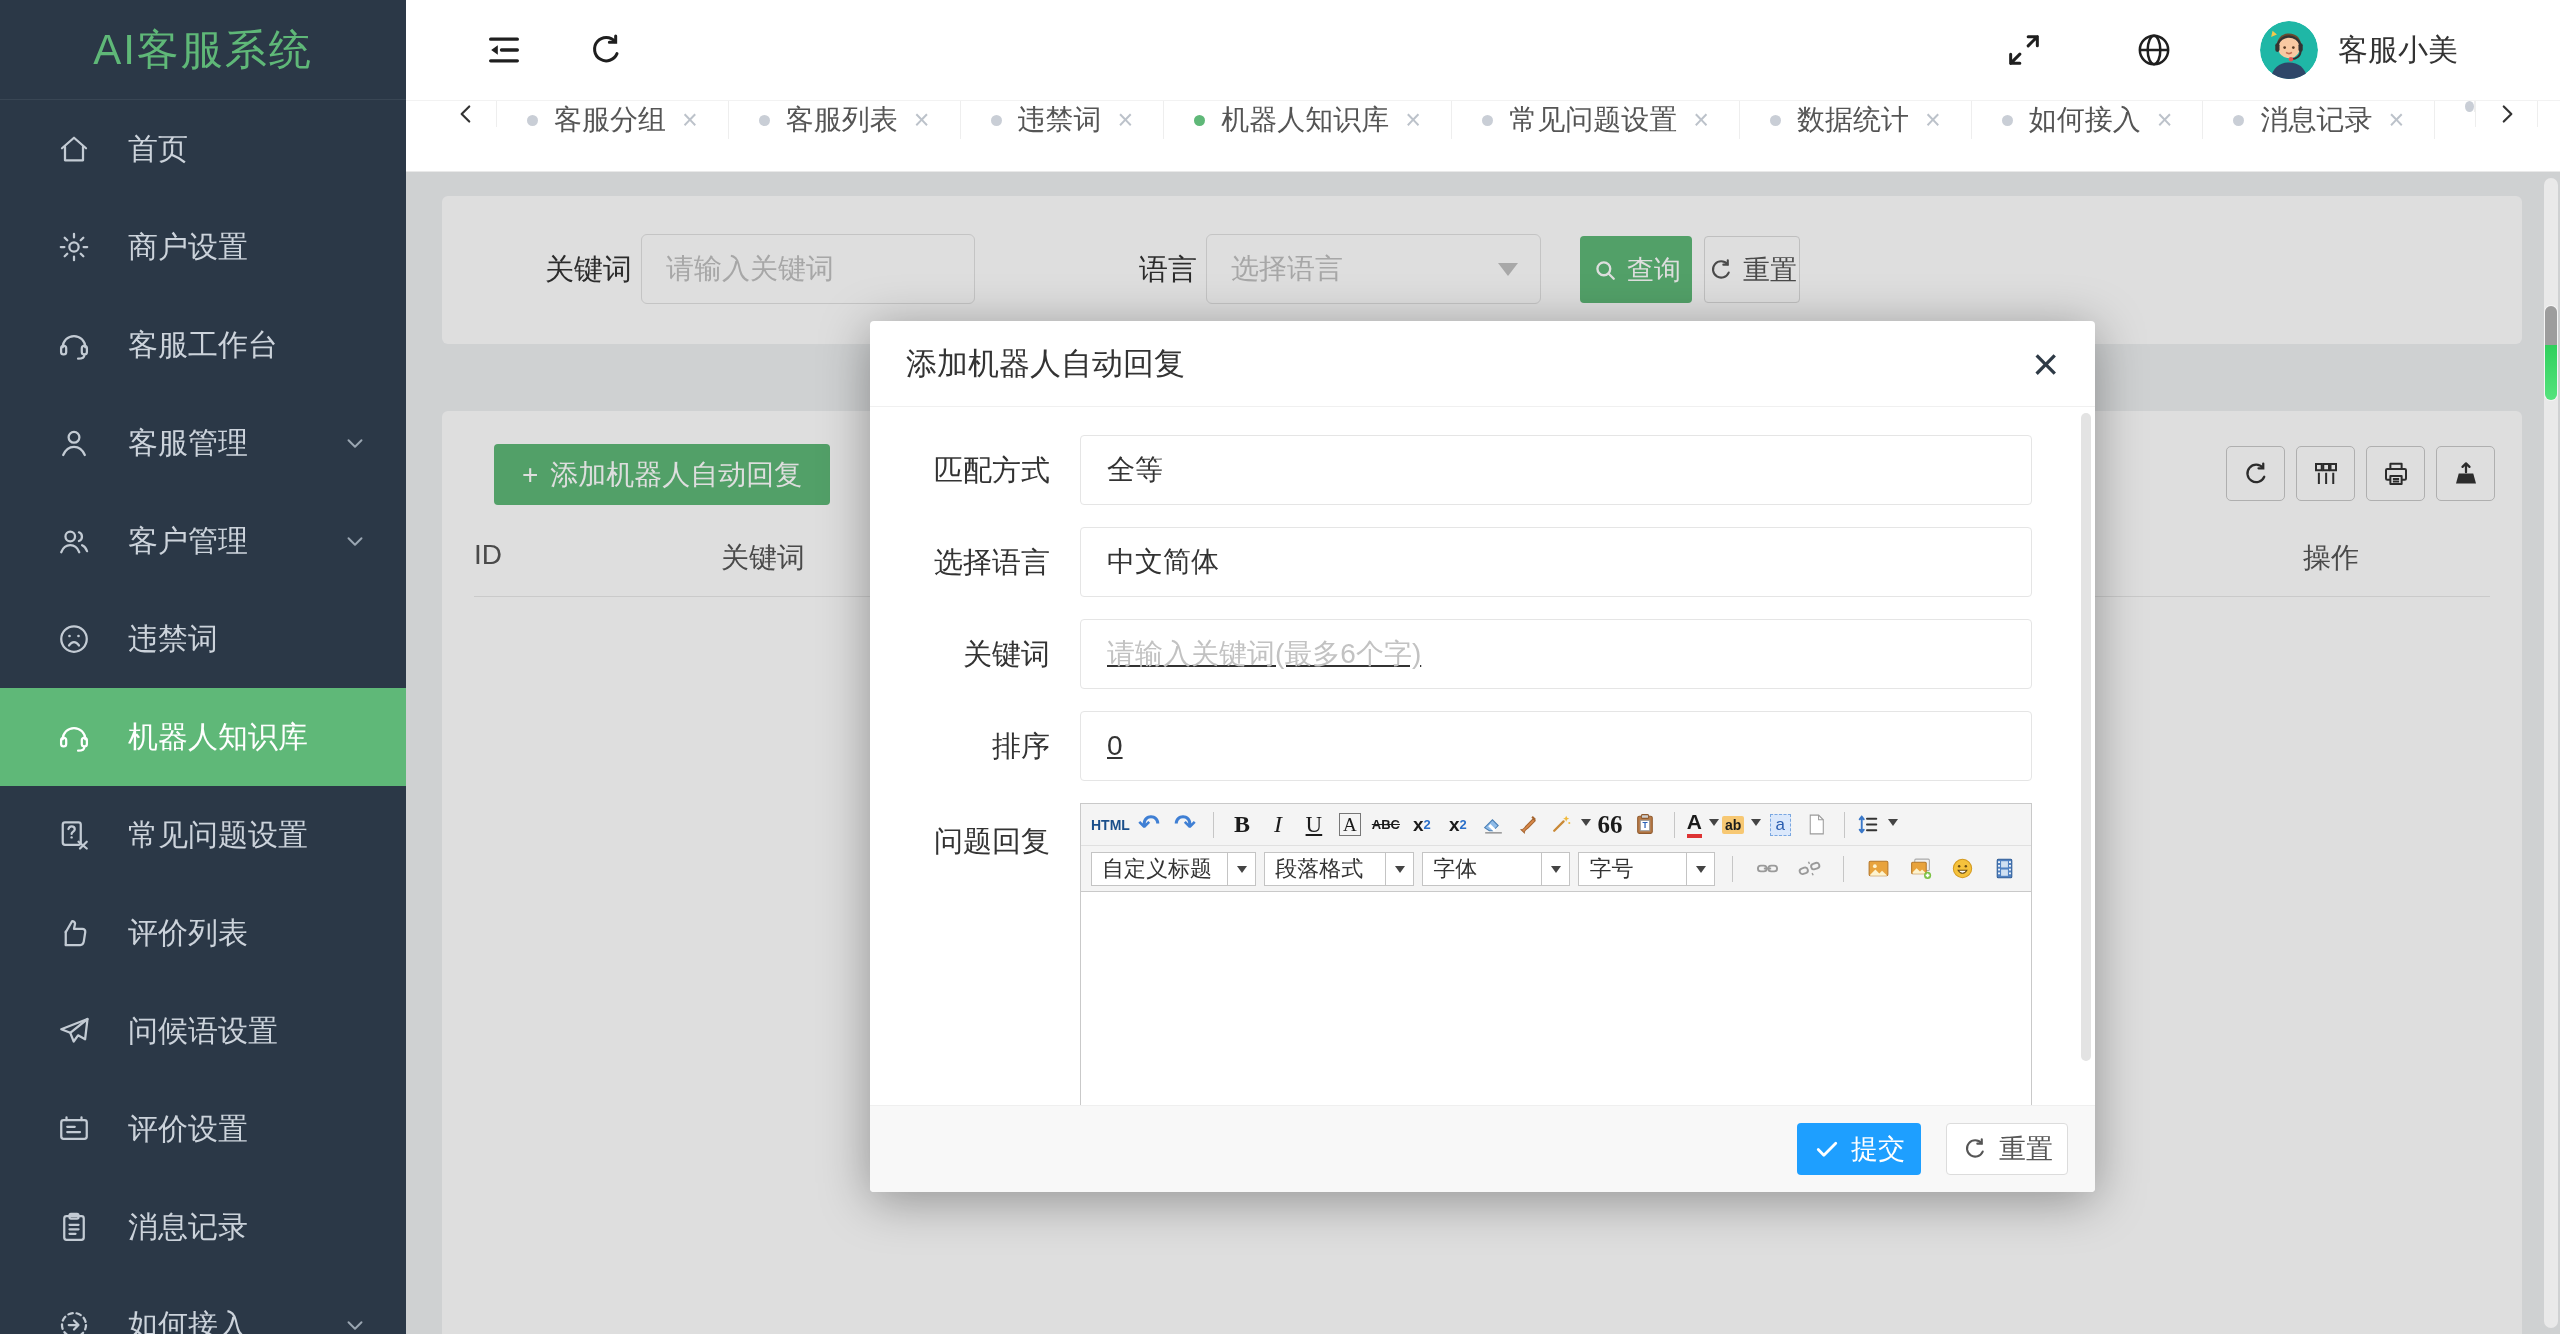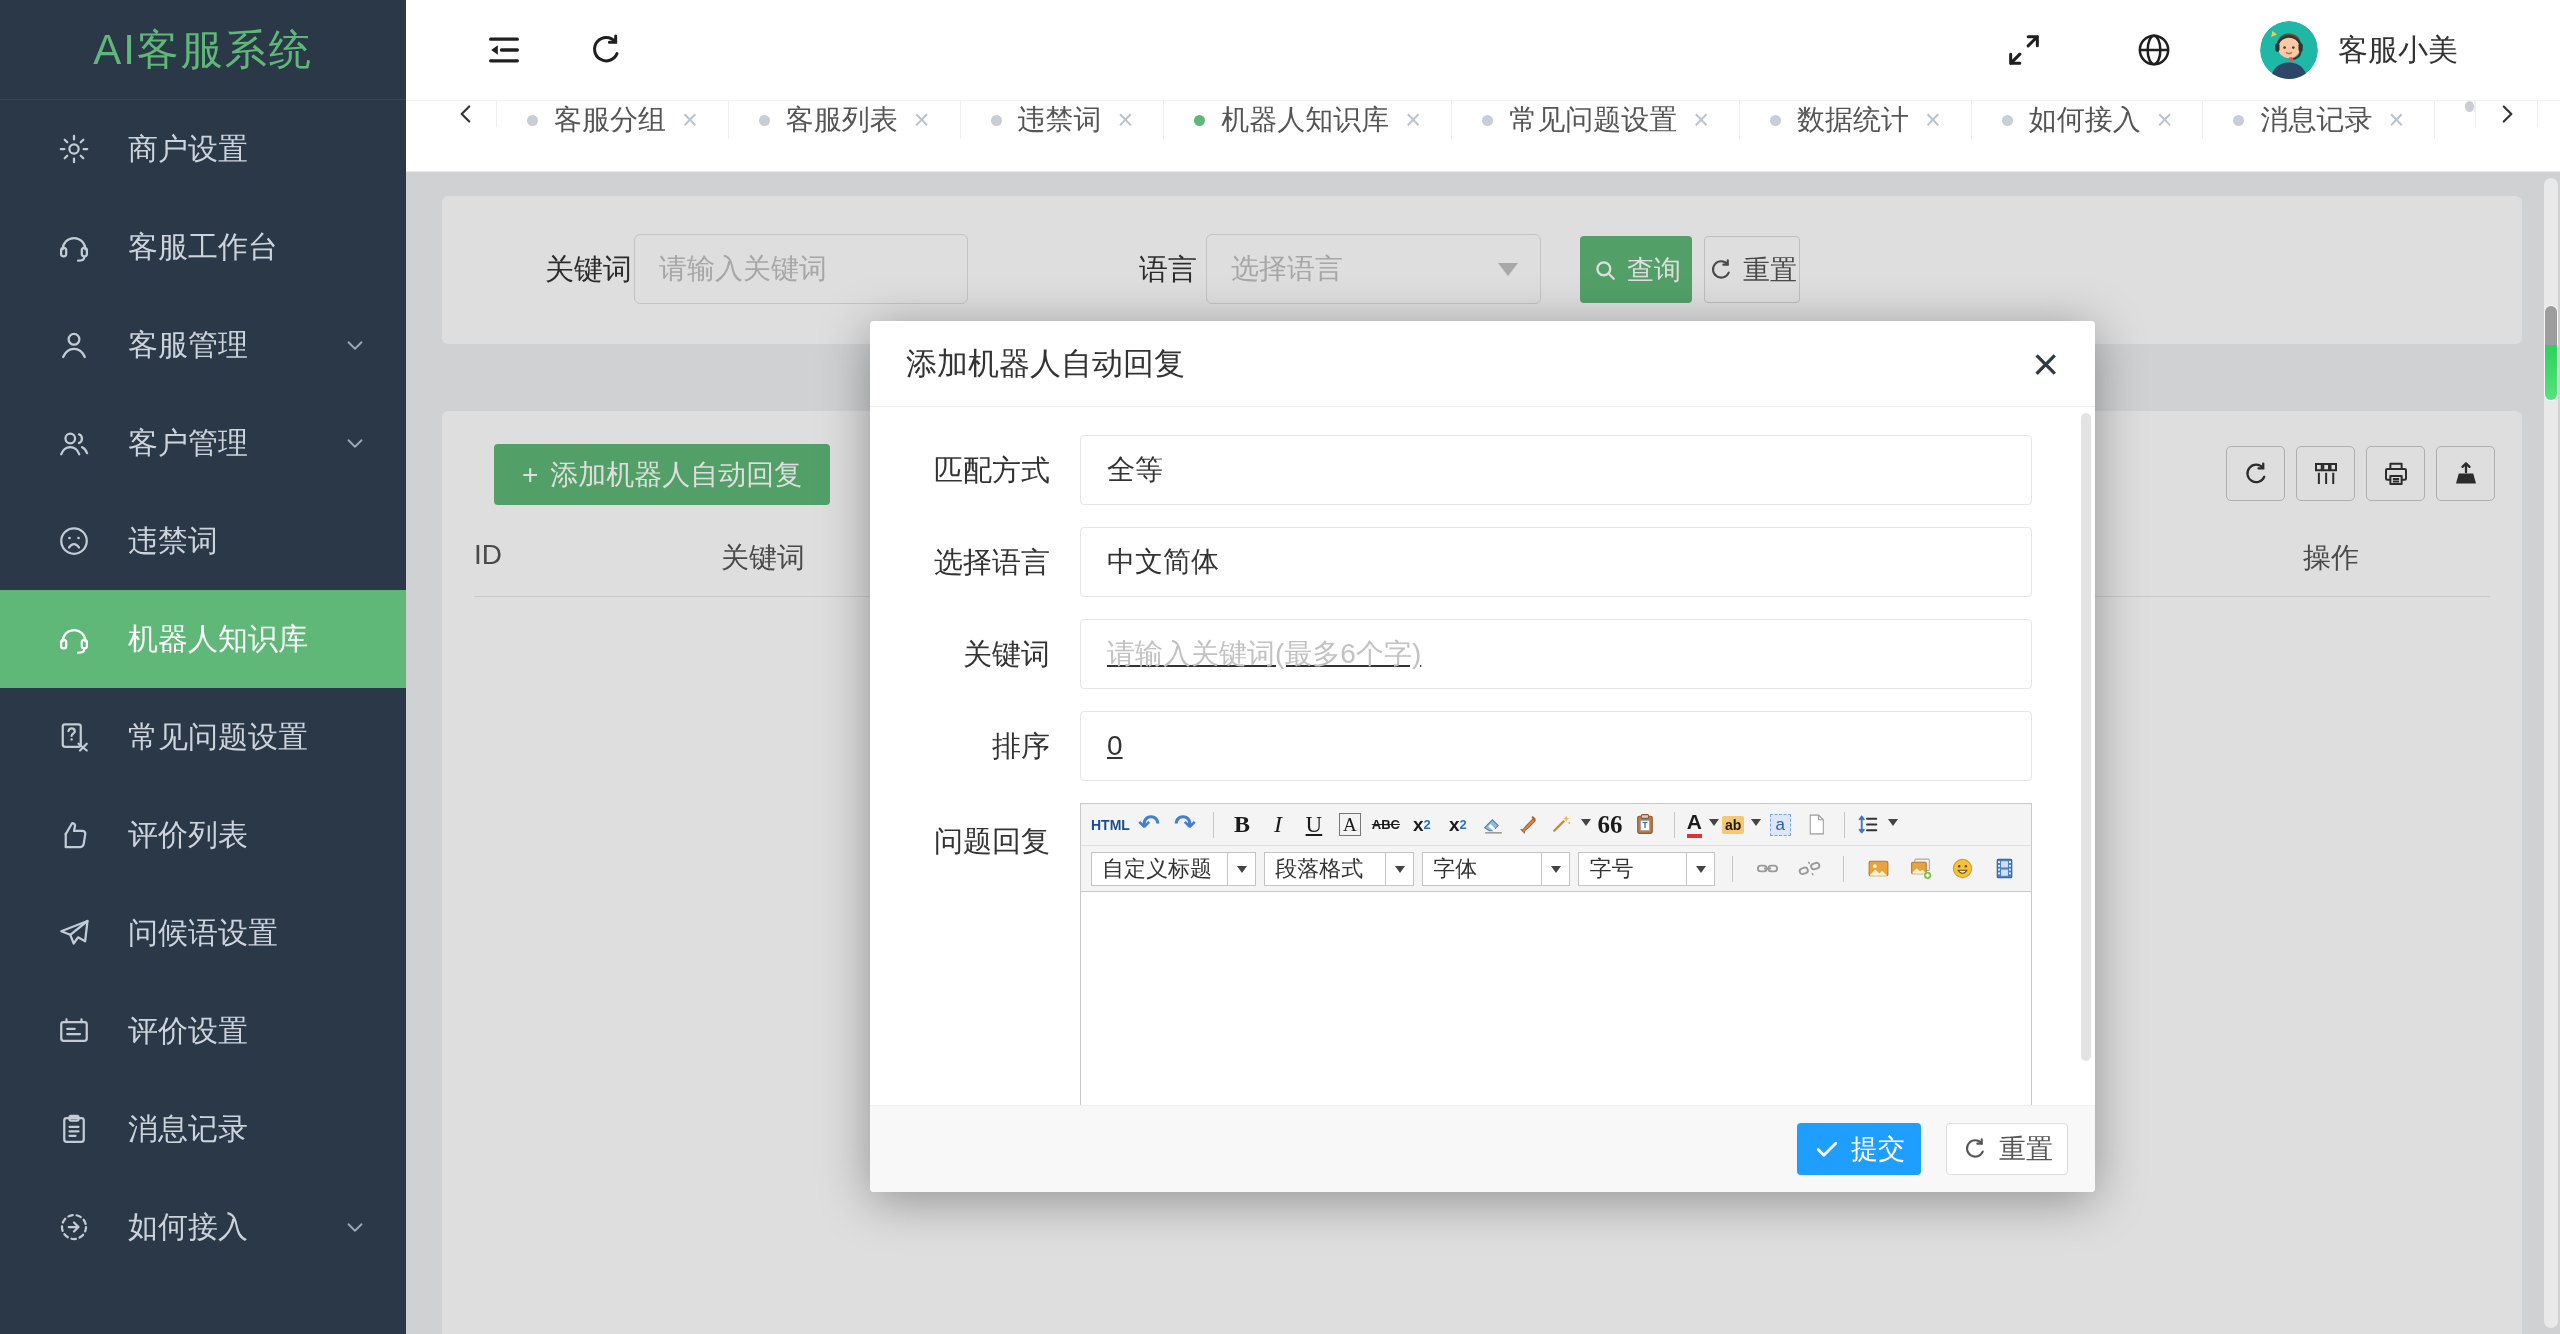--- a/index.html
+++ b/index.html
@@ -127,20 +127,29 @@
   .tsel .arr i { width:0; height:0; border:5px solid transparent; border-top:7px solid #444; margin-top:6px; }
 </style>
 </head>
 <body>
 
 <div class="app">
 
   <aside class="sidebar">
     <div class="logo">AI客服系统</div>
 
+    <div class="menu-item">
+      <span class="micon">
+          <svg viewBox="0 0 24 24" fill="none" stroke="currentColor" stroke-width="1.5" stroke-linecap="round" stroke-linejoin="round">
+            <path d="M4 11.5 12 4.5l8 7"></path>
+            <path d="M6 10.5V19.5h12v-9"></path>
+          </svg>
+        </span>
+      <span>首页</span>
+    </div>
     <div class="menu-item">
       <span class="micon">
           <svg viewBox="0 0 24 24" fill="none" stroke="currentColor" stroke-width="1.5" stroke-linecap="round">
             <circle cx="12" cy="12" r="3.1"></circle>
             <path d="M12 3.2v2.4M12 18.4v2.4M3.2 12h2.4M18.4 12h2.4M5.8 5.8l1.7 1.7M16.5 16.5l1.7 1.7M18.2 5.8l-1.7 1.7M7.5 16.5l-1.7 1.7"></path>
           </svg>
         </span>
       <span>商户设置</span>
     </div>
     <div class="menu-item">
@@ -380,21 +389,21 @@
           <svg viewBox="0 0 24 24" fill="none" stroke="currentColor" stroke-width="2" stroke-linecap="round" stroke-linejoin="round">
             <path d="M6 9l6 6 6-6"></path>
           </svg>
         </span>
     </div>
 
     <div class="content">
 
       <div class="filter-card">
         <span class="flt-label" style="left:103px">关键词</span>
-        <input class="flt-input" style="left: 192px; width: 334px; font-family: Liberation Serif, serif;" placeholder="请输入关键词">
+        <input class="flt-input" style="left: 199px; width: 334px; font-family: Liberation Serif, serif;" placeholder="请输入关键词">
         <span class="flt-label" style="left:697px">语言</span>
         <div class="flt-select" style="left:764px;width:335px">
           <span>选择语言</span>
           <i class="tri"></i>
         </div>
         <div class="btn btn-search">
           <span class="bicon">
               <svg viewBox="0 0 24 24" fill="none" stroke="#fff" stroke-width="2" stroke-linecap="round">
                 <circle cx="11" cy="11" r="5.5"></circle>
                 <path d="M15.2 15.2 19.5 19.5"></path>

